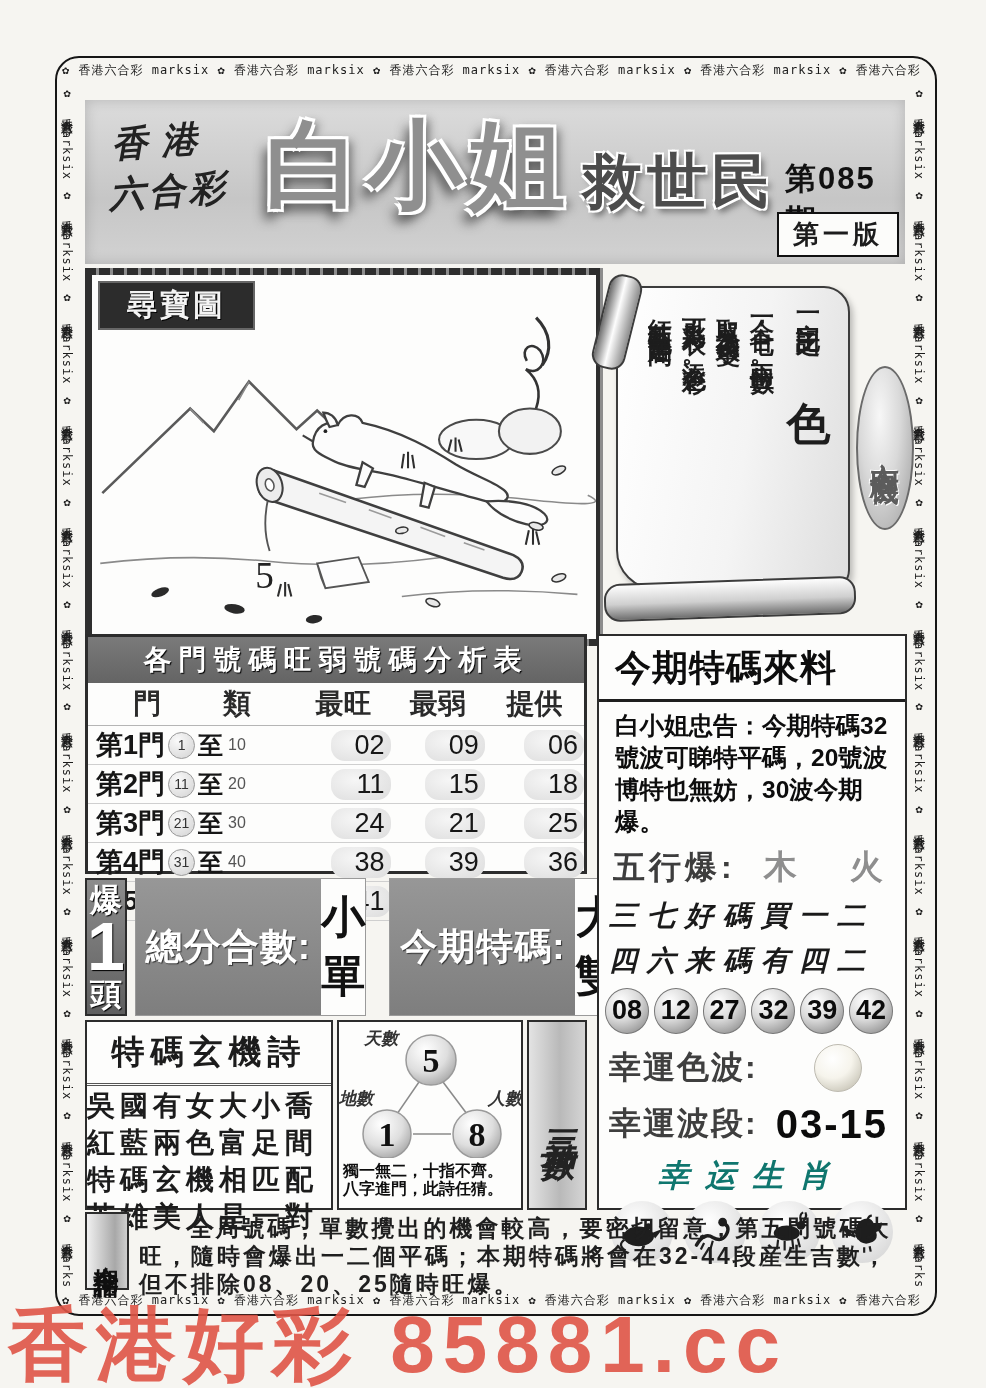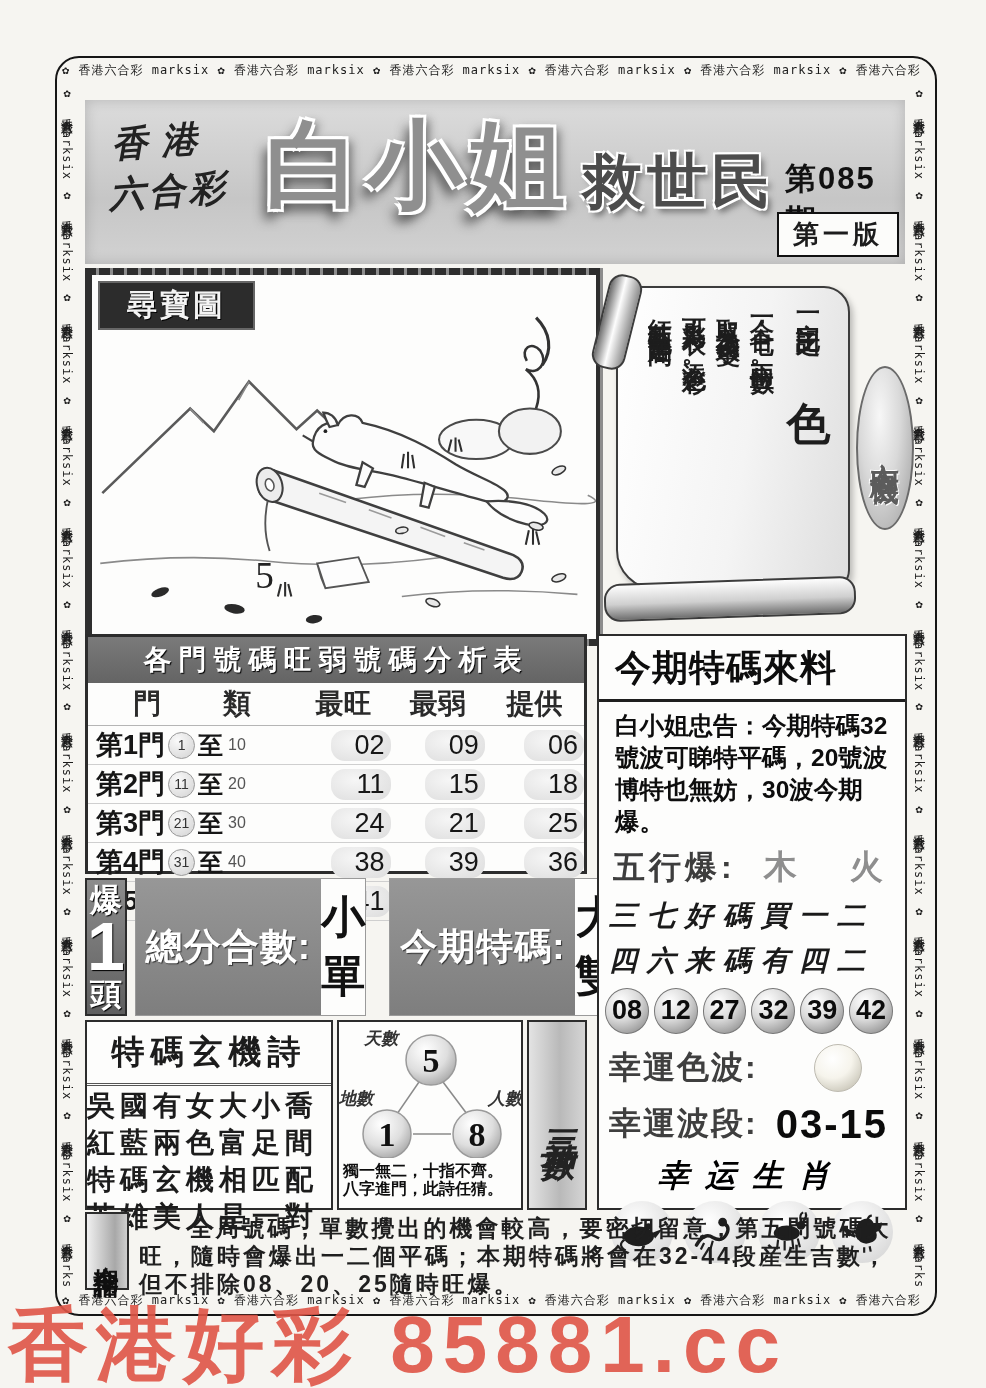--- a/index.html
+++ b/index.html
@@ -133,21 +133,21 @@
       background:radial-gradient(circle at 35% 28%,#ffffff 0%,#d9d9d9 45%,#9d9d9d 80%,#8a8a8a 100%);
       border:1px solid #777;display:flex;align-items:center;justify-content:center;
       font-size:27px;font-weight:bold;color:#0c0c0c;}
   .lucky-row{display:flex;align-items:center;padding:10px 8px 0 10px;}
   .lucky-label{font-size:32px;font-weight:bold;color:#3f3f3f;letter-spacing:2px;}
   .color-ball{width:46px;height:46px;border-radius:50%;margin-left:56px;
       background:radial-gradient(circle at 38% 30%,#ffffff 0%,#f6f4ec 45%,#cdcabd 80%,#b7b4a8 100%);
       border:1px solid #bdbab0;}
   .range-value{font-size:40px;font-weight:bold;color:#0b0b0b;margin-left:18px;letter-spacing:2px;}
   .zodiac-title{font-family:"Liberation Serif",serif;font-style:italic;font-weight:bold;
-      font-size:31px;color:#000000;letter-spacing:16px;text-align:center;margin-top:8px;}
+      font-size:31px;color:#0f766e;letter-spacing:16px;text-align:center;margin-top:8px;}
   .zodiac-row{display:flex;justify-content:space-around;padding:4px 6px 0;}
   .zo{width:62px;height:62px;border-radius:50%;
       background:radial-gradient(circle at 40% 32%,#ffffff,#e3e3e3 60%,#cfcfcf);
       display:flex;align-items:center;justify-content:center;}
   .zo svg{width:48px;height:44px;}
   
   .eval{position:absolute;left:85px;top:1212px;width:820px;height:78px;display:flex;}
   .eval-label{width:44px;border:2px solid #2c2c2c;margin-right:10px;
       background:linear-gradient(90deg,#f0f0f0,#a8a8a8 70%,#cfcfcf);
       writing-mode:vertical-rl;text-orientation:upright;

